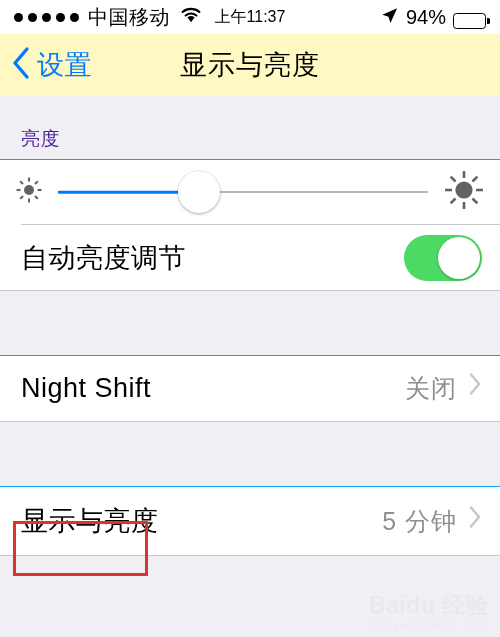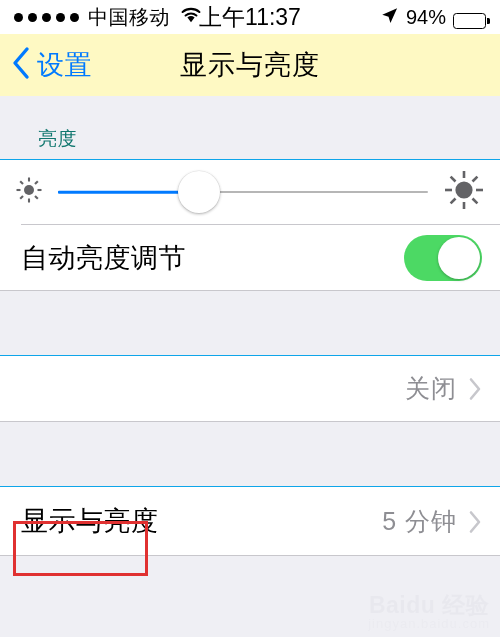--- a/index.html
+++ b/index.html
@@ -62,21 +62,21 @@
     left: 0;
     right: 0;
     top: 0;
     height: 34px;
     display: flex;
     align-items: center;
     justify-content: center;
     pointer-events: none;
   }
   .clock {
-    font-size: 23px;
+    font-size: 16px;
     color: #000;
     font-weight: 400;
     letter-spacing: 0px;
   }
   .status-right {
     margin-left: auto;
     display: flex;
     align-items: flex-end;
     gap: 7px;
     position: relative;
@@ -154,44 +154,44 @@
   .section {
     background: #ffffff;
     border-top: 1px solid #0ea5e9;
     border-bottom: 1px solid #c8c7cc;
     box-sizing: border-box;
   }
   .section-header {
     background: #efeff4;
     display: flex;
     align-items: flex-end;
-    padding: 0 0 7px 38px;
-    box-sizing: border-box;
-    color: #0f766e;
+    padding: 0 0 7px 21px;
+    box-sizing: border-box;
+    color: #4c1d95;
     font-size: 19px;
     letter-spacing: 0.5px;
   }
   .cell {
     height: 65px;
     display: flex;
     align-items: center;
     padding: 0 18px 0 21px;
     box-sizing: border-box;
     background: #ffffff;
     position: relative;
   }
   .cell-label {
     font-size: 27px;
     color: #000;
     letter-spacing: 0.5px;
   }
   .cell-right {
     margin-left: auto;
     display: flex;
-    align-items: flex-end;
+    align-items: flex-start;
     gap: 11px;
   }
   .cell-value {
     font-size: 25px;
     color: #8e8e93;
     letter-spacing: 1px;
   }
   .chevron-right { display: block; }
   .separator-inset {
     height: 1px;
@@ -406,20 +406,21 @@
           <div class="toggle-knob"></div>
         </div>
       </div>
     </div>
   </div>
 
   <div class="group-gap" style="height:64px"></div>
 
   <div class="section">
     <div class="cell">
+      <span class="cell-label">Night Shift</span>
       <div class="cell-right">
         <span class="cell-value">关闭</span>
         <span class="chevron-right">
           <svg width="14" height="24" viewBox="0 0 14 24">
             <path d="M3 2.5 L11 12 L3 21.5" stroke="#c7c7cc" stroke-width="2.6" fill="none" stroke-linecap="round" stroke-linejoin="round"></path>
           </svg>
         </span>
       </div>
     </div>
   </div>

